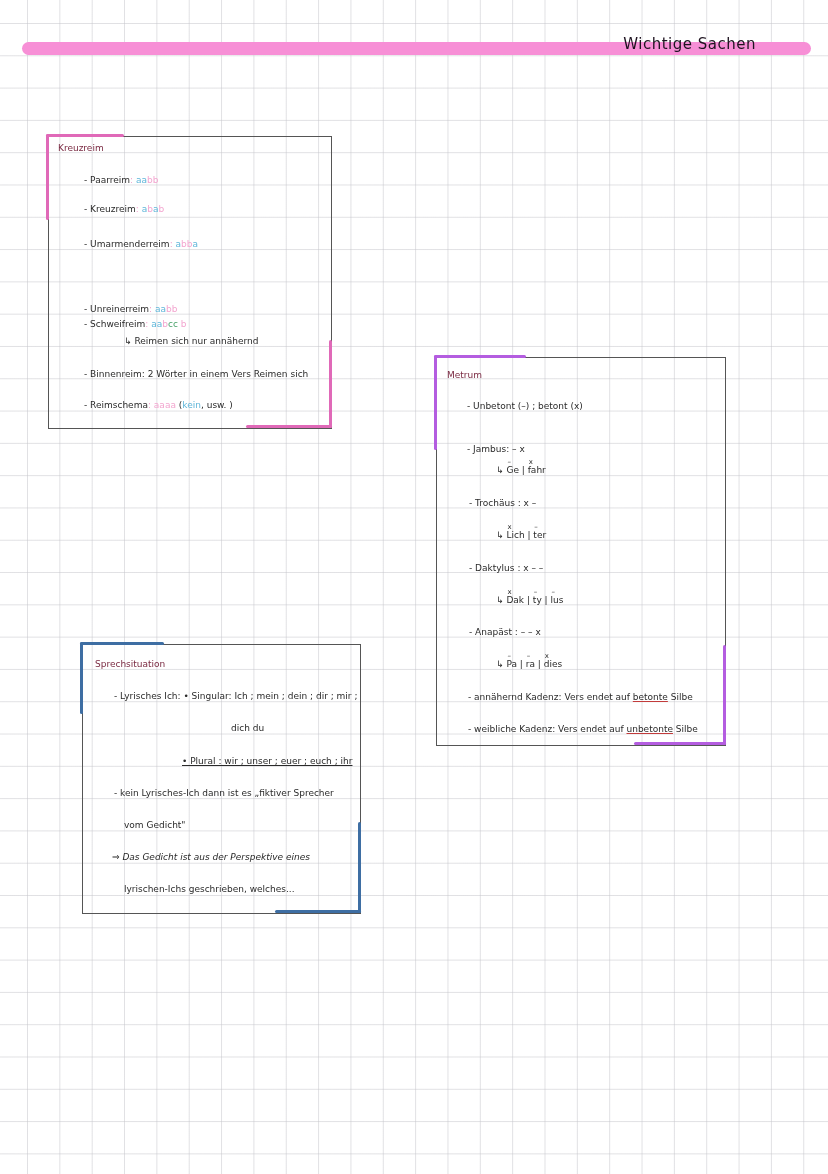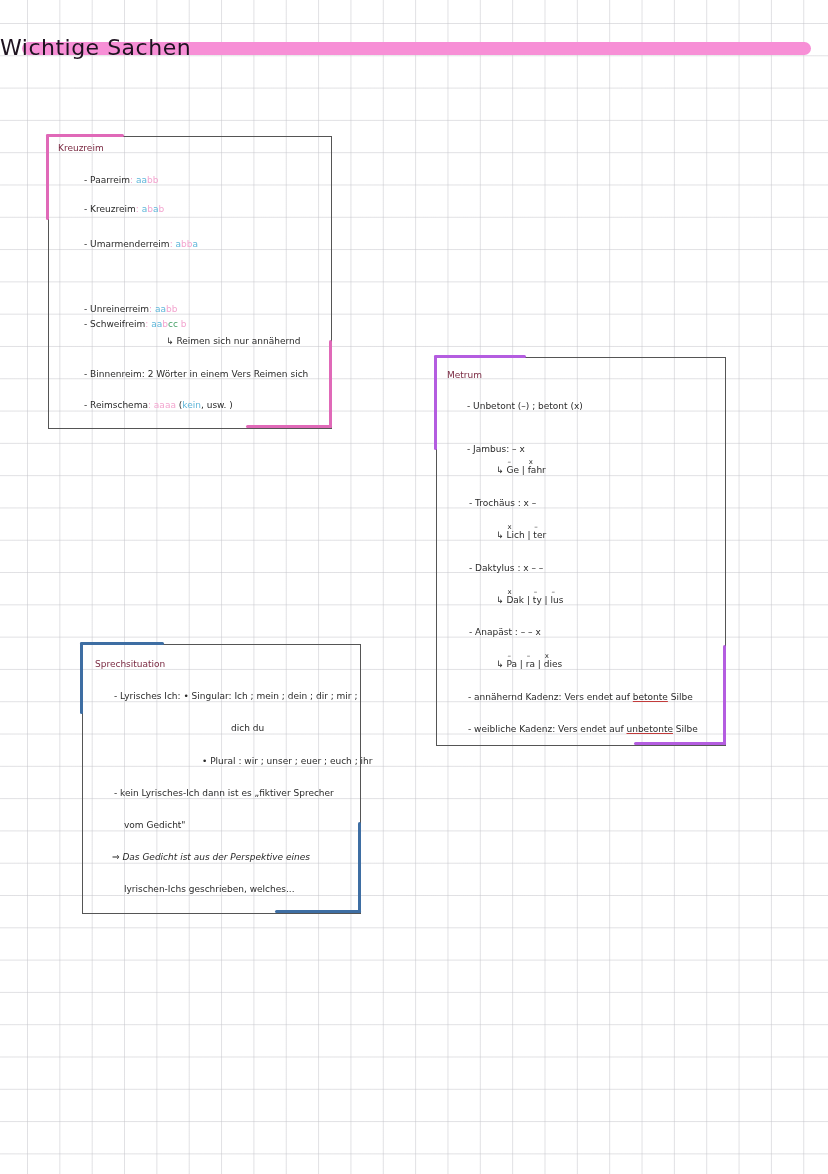--- a/index.html
+++ b/index.html
@@ -12,22 +12,22 @@
     background-size: 32.35px 32.3px;
     background-position: 27px 23px;
     font-family: "DejaVu Sans", sans-serif;
     color: #2a2a2a;
   }
   .title-bar {
     position: absolute; left: 22px; top: 42px; width: 789px; height: 13px;
     background: #f78fd6; border-radius: 7px;
   }
   .title {
-    position: absolute; left: 0; width: 756px; top: 35px; text-align: left;
-    font-family: "DejaVu Sans", sans-serif; font-size: 22px; color: #1e1320;
+    position: absolute; left: 0; width: 756px; top: 35px; text-align: right;
+    font-family: "DejaVu Sans", sans-serif; font-size: 15px; color: #1e1320;
     letter-spacing: 0.5px;
   }
   .box {
     position: absolute; border: 1.3px solid #555; background: transparent;
   }
   .corner { position: absolute; border-radius: 2px; }
   .box-title { position: absolute; font-size: 9px; color: #7a2a42; }
   .line { position: absolute; font-size: 9px; white-space: nowrap; color: #2a2a2a; }
   .c-blue { color: #5fb6d9; }
   .c-pink { color: #f3a5cf; }
@@ -64,21 +64,21 @@
 </div>
 <div class="line" style="left:84px;top:271px;margin-top:48px;">
   <span>- Schweifreim</span><span class="c-pink">:</span>
   <span class="c-blue">aa</span><span class="c-pink">b</span><span class="c-green">cc</span>
   <span class="c-pink">b</span>
 </div>
 <div class="line" style="left:84px;top:304px;">
   <span>- Unreinerreim</span><span class="c-pink">:</span>
   <span class="c-blue">aa</span><span class="c-pink">bb</span>
 </div>
-<div class="line" style="left:124px;top:336px;padding-left:42px;">↳ Reimen sich nur annähernd</div>
+<div class="line" style="left:124px;top:336px;">↳ Reimen sich nur annähernd</div>
 <div class="line" style="left:84px;top:369px;">
   <span>- Binnenreim</span><span>:</span>
   <span>2 Wörter in einem Vers Reimen sich</span>
 </div>
 <div class="line" style="left:84px;top:400px;">
   <span>- Reimschema</span><span class="c-pink">:</span>
   <span class="c-pink">aaaa</span>
   <span>(</span><span class="c-blue">kein</span><span>, usw. )</span>
 </div>
 
@@ -127,17 +127,17 @@
 <div class="box" style="left:82px;top:644px;width:277px;height:268px;"></div>
 <div class="corner" style="left:80px;top:642px;width:84px;height:3px;background:#3e6ea3;"></div>
 <div class="corner" style="left:80px;top:642px;width:3px;height:72px;background:#3e6ea3;"></div>
 <div class="corner" style="left:275px;top:910px;width:86px;height:3px;background:#3e6ea3;"></div>
 <div class="corner" style="left:358px;top:822px;width:3px;height:91px;background:#3e6ea3;"></div>
 
 <div class="box-title" style="left:95px;top:659px;">Sprechsituation</div>
 
 <div class="line" style="left:114px;top:691px;">- Lyrisches Ich: • Singular: Ich ; mein ; dein ; dir ; mir ;</div>
 <div class="line" style="left:231px;top:723px;">dich du</div>
-<div class="line" style="left:202px;top:756px;">• Plural : wir ; unser ; euer ; euch ; ihr</div>
+<div class="line" style="left:182px;top:756px;text-decoration:underline;">• Plural : wir ; unser ; euer ; euch ; ihr</div>
 <div class="line" style="left:114px;top:788px;">- kein Lyrisches-Ich dann ist es „fiktiver Sprecher</div>
 <div class="line" style="left:124px;top:820px;">vom Gedicht"</div>
 <div class="line" style="left:112px;top:852px;font-style:italic;">⇒ Das Gedicht ist aus der Perspektive eines</div>
 <div class="line" style="left:124px;top:884px;">lyrischen-Ichs geschrieben, welches...</div>
 
 </body></html>

